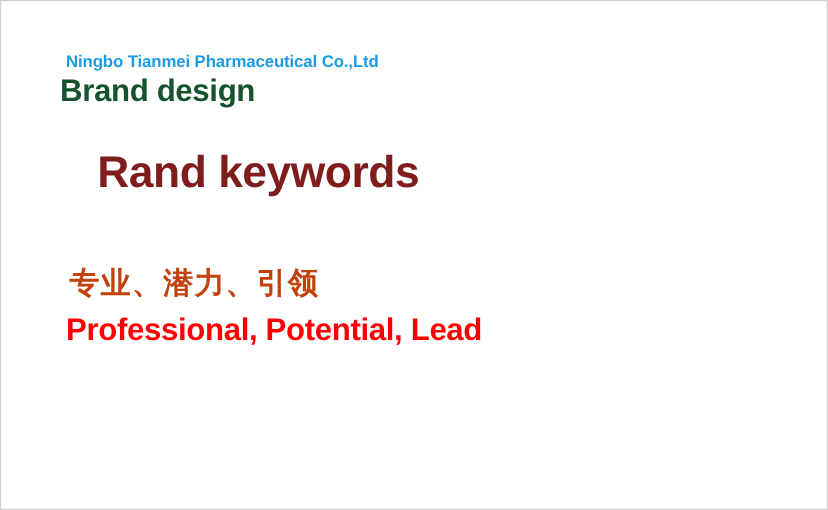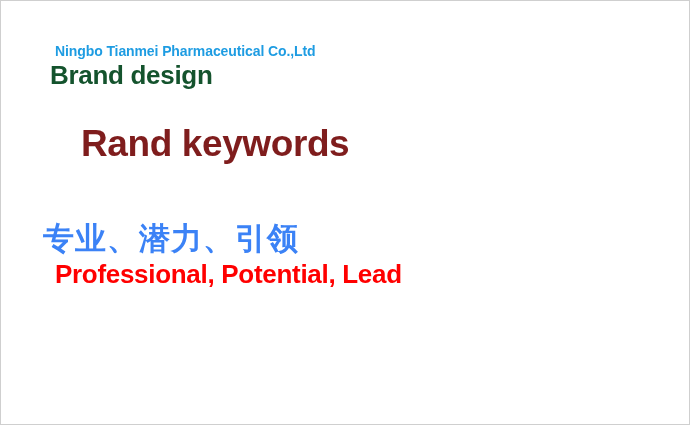--- a/index.html
+++ b/index.html
@@ -53,25 +53,25 @@
     left: 52px;
     top: 124px;
     font-size: 37px;
     letter-spacing: -0.4px;
     color: #7f1d1d;
     margin-left: 28px;
   }
 
   
   #slogan-zh {
-    left: 42px;
+    left: 57px;
     top: 222px;
-    font-size: 31px;
+    font-size: 25px;
     letter-spacing: 1px;
-    color: #3b82f6;
+    color: #c2410c;
     font-family: "DejaVu Sans", "Liberation Sans", sans-serif;
   }
 
   
   #slogan-en {
     left: 54px;
     top: 260px;
     font-size: 26px;
     letter-spacing: -0.3px;
     color: #ff0000;

